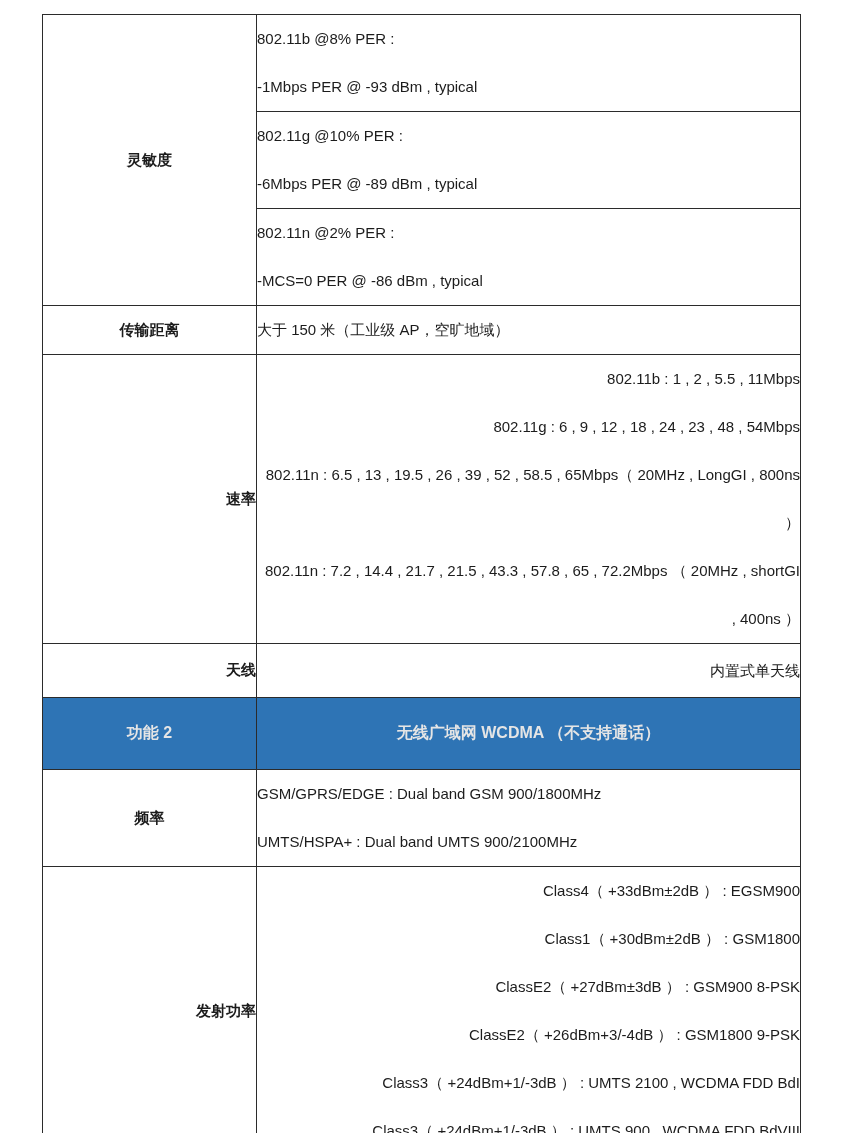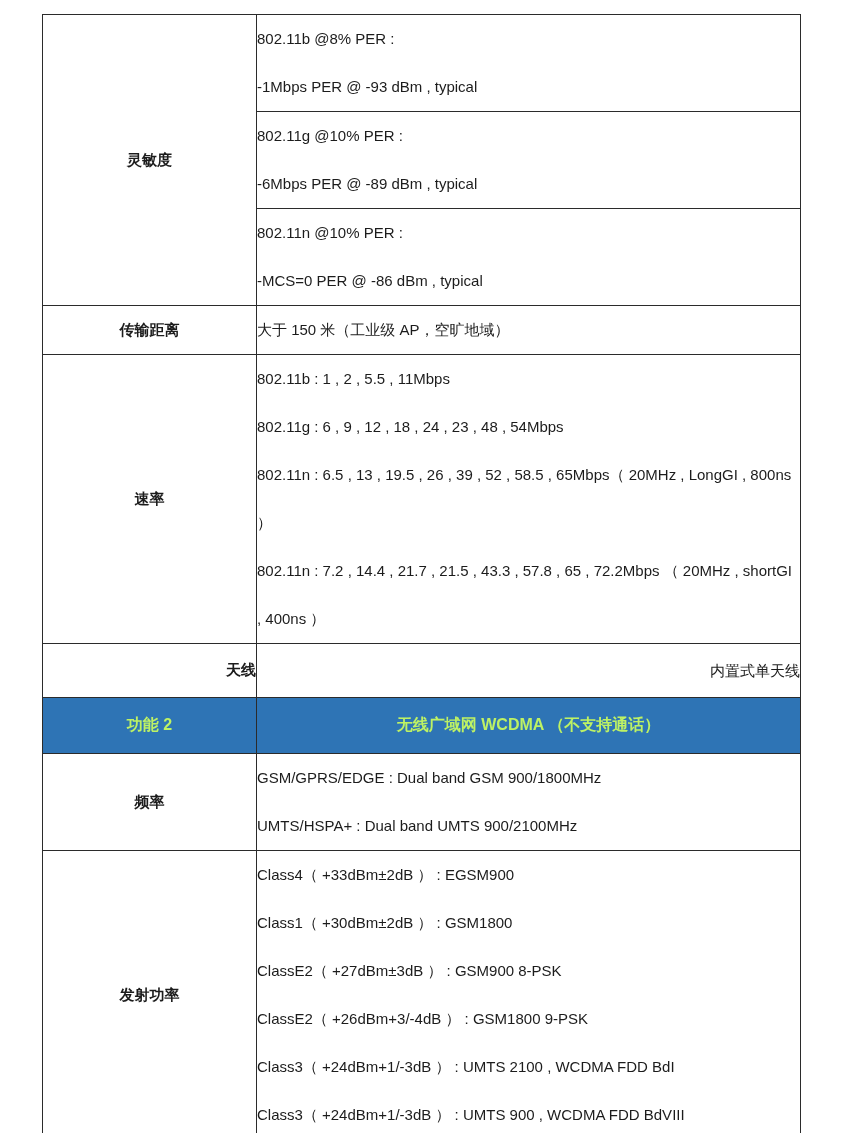--- a/index.html
+++ b/index.html
@@ -45,30 +45,30 @@
   }
   td.value p {
     margin: 0;
     line-height: 48px;
     white-space: normal;
   }
   
   tr.r-sub    td { height: 95px; }
   tr.r-single td { height: 48px; }
   tr.r-ant    td { height: 53px; text-align: right; }
-  tr.r-multi6 td { height: 288px; }
+  tr.r-multi6 td { height: 288px; text-align: right; }
   tr.r-multi2 td { height: 96px; }
   
   tr.r-header td {
     height: 47px;
-    color: #bef264;
+    color: #e5e5e5;
     font-weight: bold;
     font-size: 16px;
     text-align: center;
-    padding: 4px;
+    padding: 12px;
   }
 </style>
 </head>
 <body>
 
 <div class="page">
   <table class="spec">
     <colgroup>
         <col class="c-label">
         <col class="c-value">
@@ -83,21 +83,21 @@
       </td>
     </tr>
     <tr class="r-sub">
       <td class="value">
         <p>802.11g @10% PER :</p>
         <p>-6Mbps PER @ -89 dBm , typical</p>
       </td>
     </tr>
     <tr class="r-sub">
       <td class="value">
-        <p>802.11n @10% PER :</p>
+        <p>802.11n @2% PER :</p>
         <p>-MCS=0 PER @ -86 dBm , typical</p>
       </td>
     </tr>
 
     <tr class="r-single">
       <td class="label">传输距离</td>
       <td class="value">
         <p>大于 150 米（工业级 AP，空旷地域）</p>
       </td>
     </tr>

